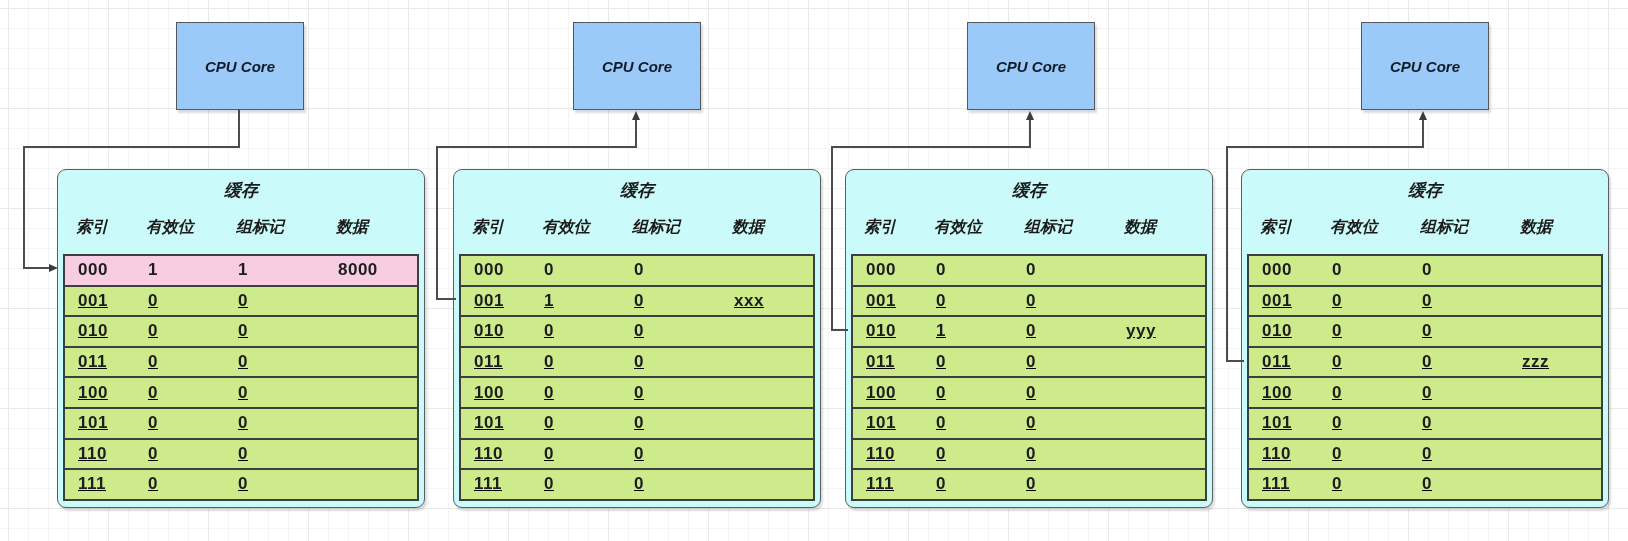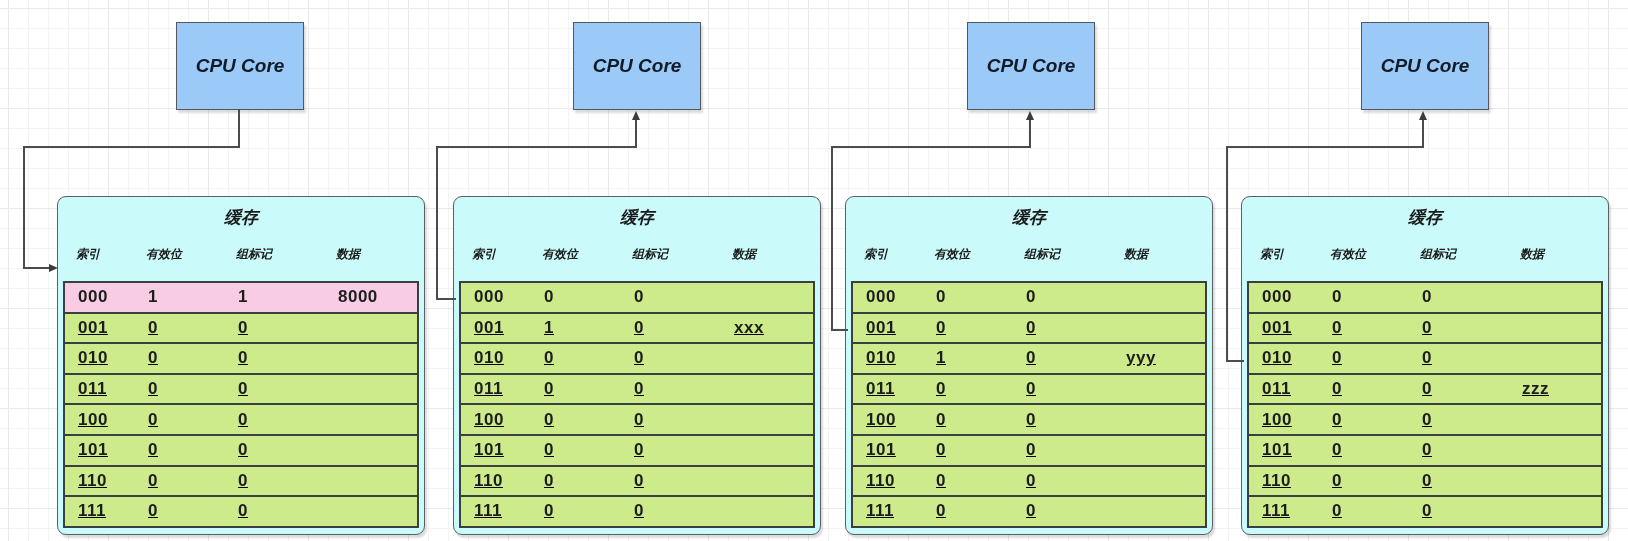--- a/index.html
+++ b/index.html
@@ -16,41 +16,40 @@
     background-position:8px 8px;
   }
   .canvas{position:absolute;inset:0;}
 
   
   .cpu{
     position:absolute;top:22px;width:126px;height:86px;
     background:#9bc9f8;border:1.5px solid #53585e;
     box-shadow:2px 3px 2px rgba(0,0,0,0.14);
     display:flex;align-items:center;justify-content:center;
-    font-style:italic;font-weight:bold;font-size:19px;color:#111c28;
+    font-style:italic;font-weight:bold;font-size:15px;color:#111c28;
   }
 
   
   .cache{
     position:absolute;top:169px;width:366px;height:337px;
     background:#cbfafa;border:1.5px solid #5a5f63;border-radius:9px;
     box-shadow:2px 3px 2px rgba(0,0,0,0.14);
-    margin-top:27px;
   }
   .cache-title{
     position:absolute;top:9px;left:0;right:0;text-align:center;
     font-style:italic;font-weight:bold;font-size:17px;color:#1a1a1a;
   }
   .cache-header,.cache-row{
     display:grid;grid-template-columns:70px 90px 100px 1fr;
     padding-left:13px;align-items:center;
   }
   .cache-header{
     position:absolute;top:45px;left:5px;right:5px;height:24px;
-    font-style:italic;font-weight:bold;font-size:12px;color:#1a1a1a;
+    font-style:italic;font-weight:bold;font-size:16px;color:#1a1a1a;
   }
   .cache-table{
     position:absolute;top:84px;left:5px;right:5px;
     border:2px solid #3a3f42;background:#f97316;
   }
   .cache-row{height:28.6px;background:#cdeb8b;}
   .cache-row + .cache-row{border-top:2px solid #3a3f42;text-decoration:underline;}
   .cache-row.highlight{background:#f8cde3;}
   .cache-row span{
     font-weight:bold;font-size:17px;color:#1d1d1d;letter-spacing:0.5px;

